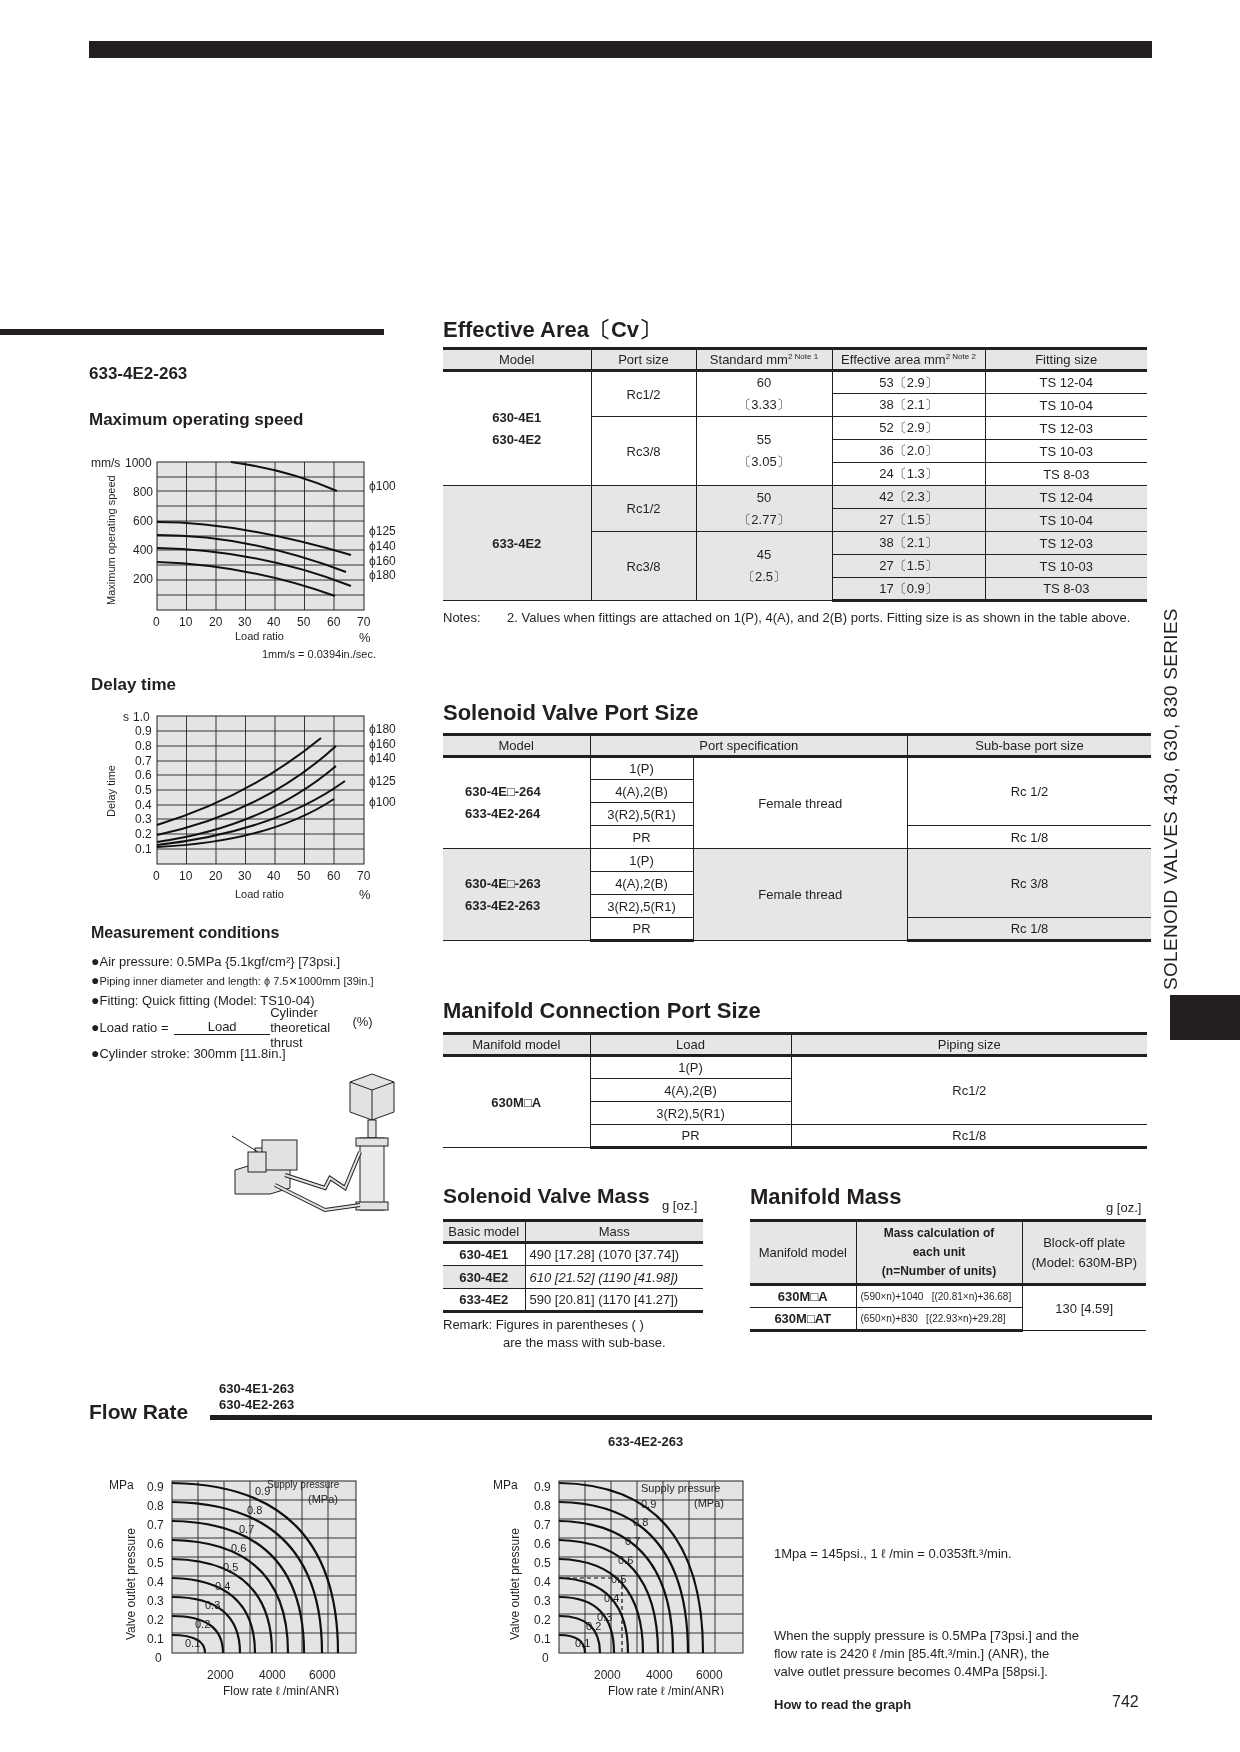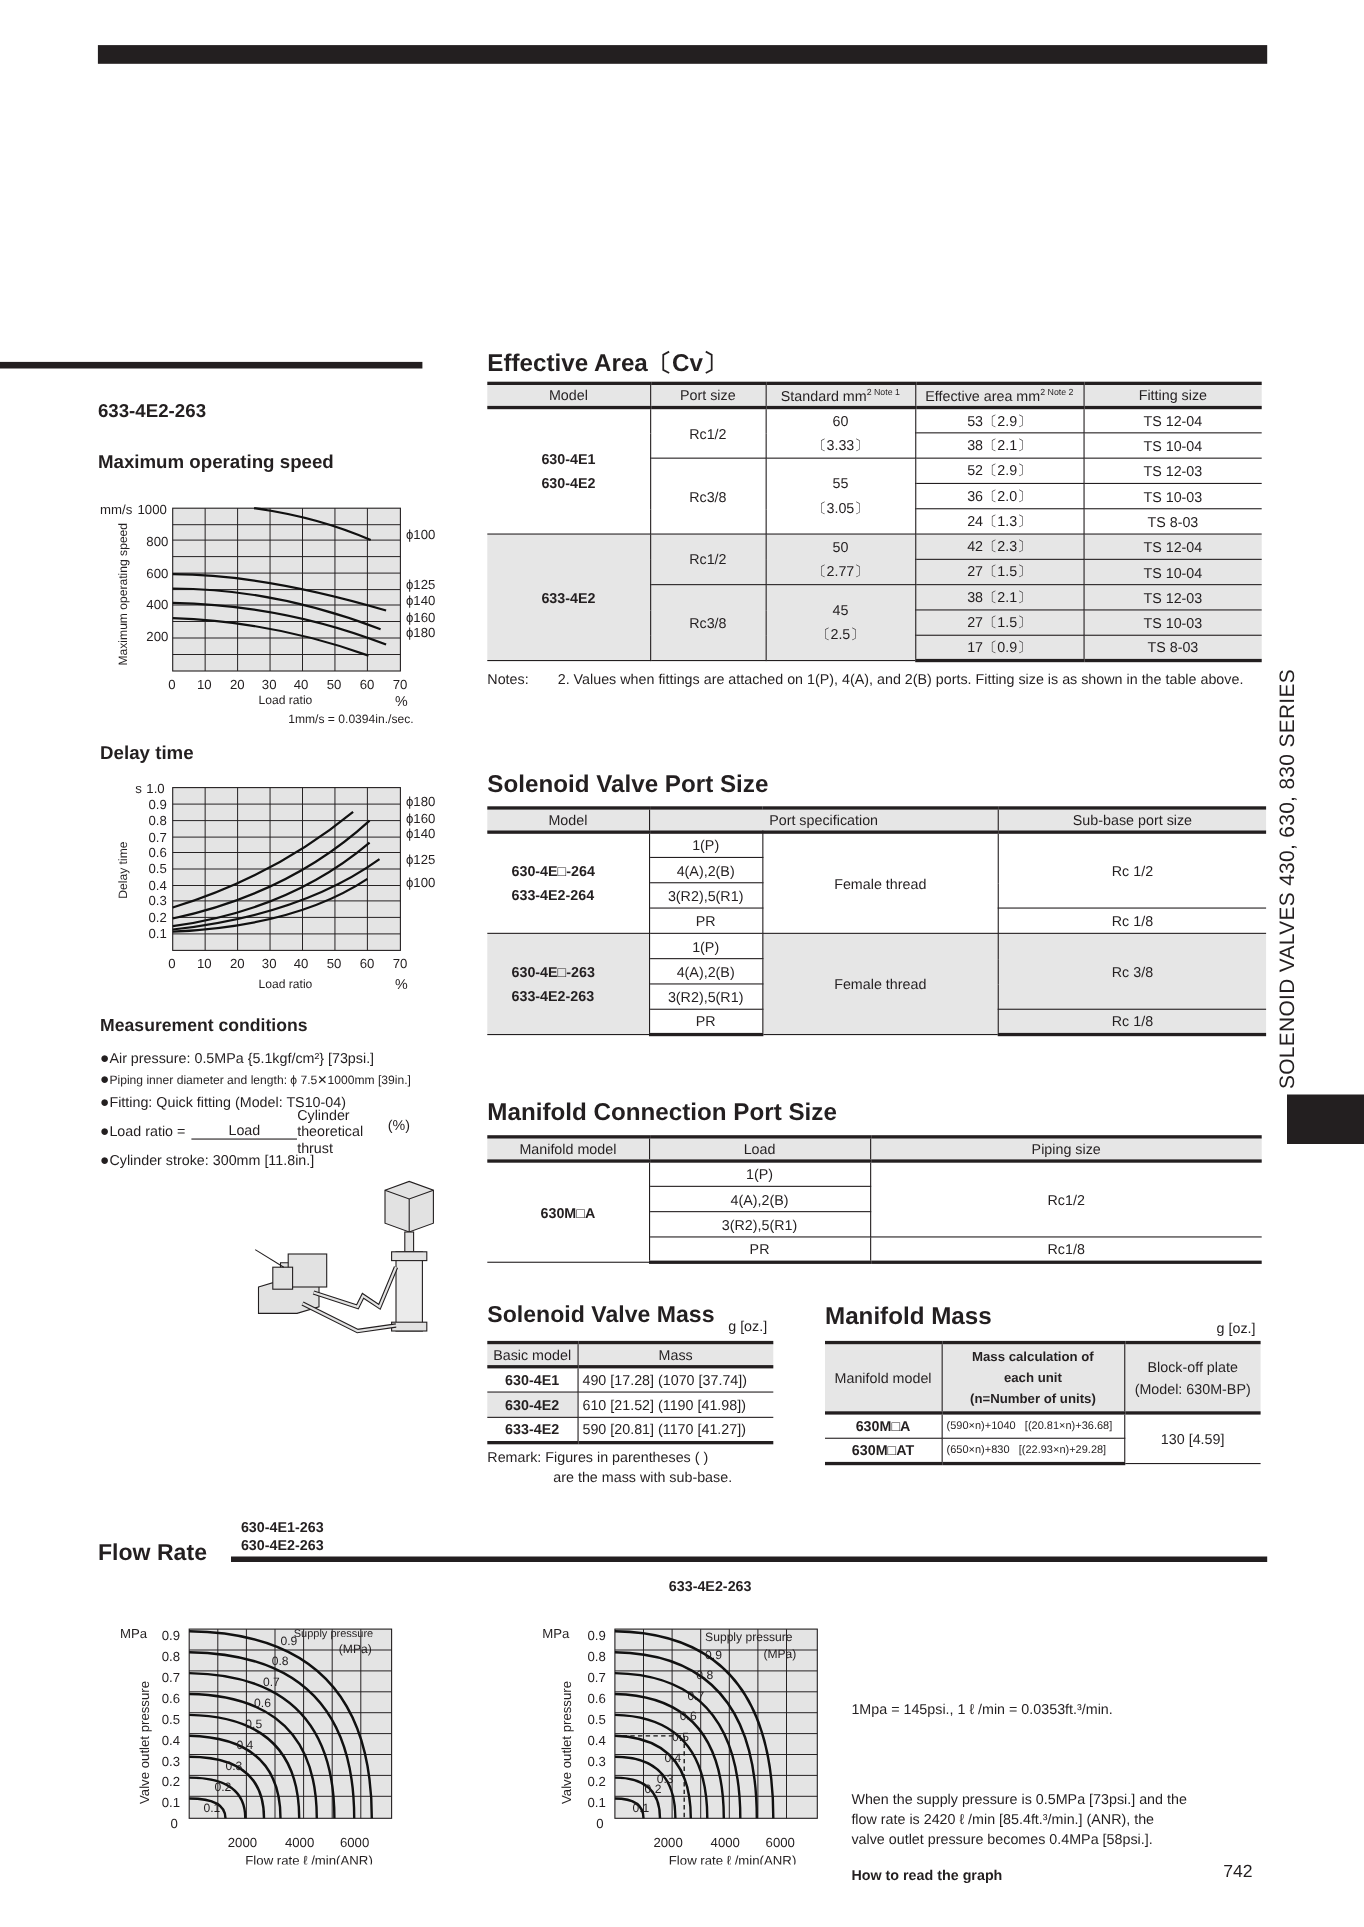--- a/index.html
+++ b/index.html
@@ -355,21 +355,21 @@
       <th>Mass</th>
     </tr>
   </thead>
   <tbody>
     <tr>
         <td class="bold">630-4E1</td>
         <td style="text-align:left; white-space:nowrap;">490 [17.28] (1070 [37.74])</td>
       </tr>
     <tr class="shade">
         <td class="bold">630-4E2</td>
-        <td class="white" style="text-align:left; white-space:nowrap;">610 [21.52] (1190 [41.98])</td>
+        <td class="white" style="text-align:left; white-space:nowrap;font-style:italic;">610 [21.52] (1190 [41.98])</td>
       </tr>
     <tr>
         <td class="bold">633-4E2</td>
         <td style="text-align:left; white-space:nowrap;">590 [20.81] (1170 [41.27])</td>
       </tr>
   </tbody>
 </table>
 <div class="abs notes" style="left:443px; top:1316px;">
   <div>Remark: Figures in parentheses (  )</div>
   <div style="padding-left:60px;">are the mass with sub-base.</div>

